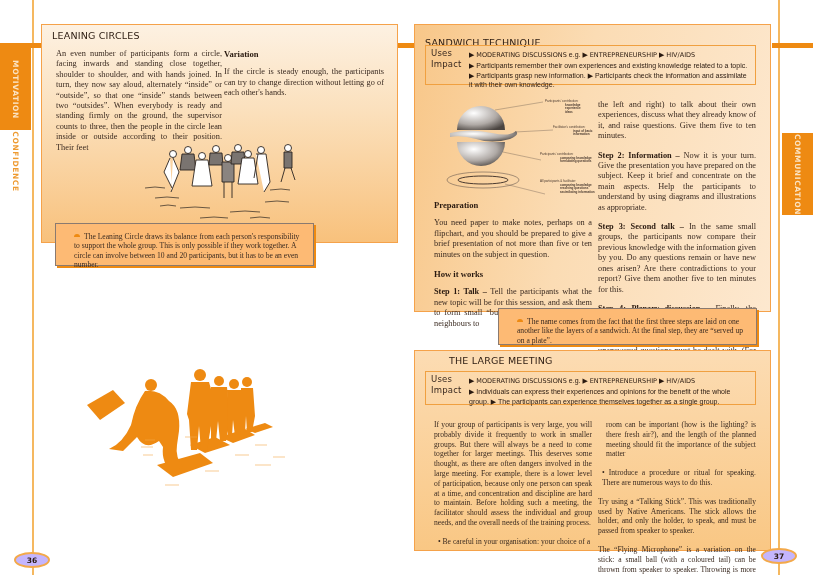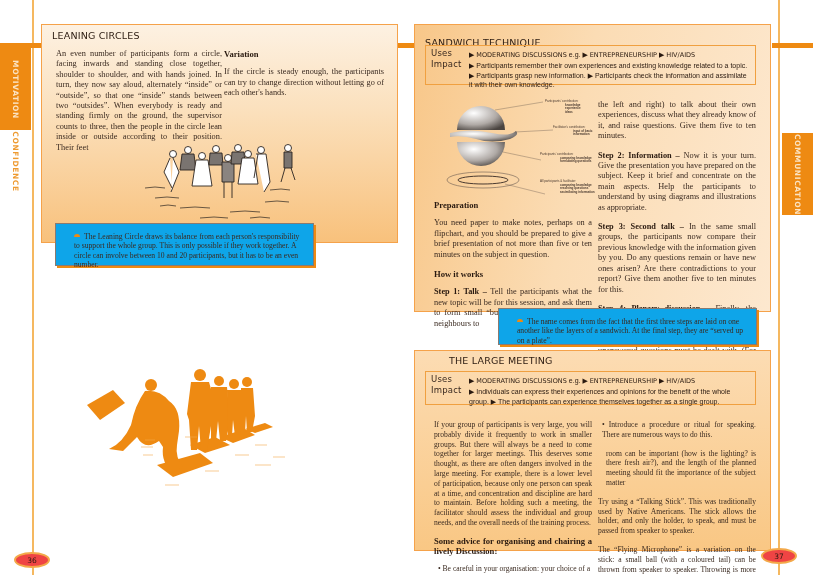--- a/index.html
+++ b/index.html
@@ -16,31 +16,31 @@
   .tab-inactive span { color: #ee9a30; }
 
   .box { position: absolute; border: 1px solid #f5a24a; }
   .box-title { position: absolute; font-family: "DejaVu Sans", sans-serif; font-weight: normal; font-size: 9.5px; color: #2a1a10; letter-spacing: 0.2px; }
 
   .col { position: absolute; font-size: 8.3px; line-height: 10.4px; text-align: justify; color: #3a2a20; }
   .col p { margin-bottom: 9px; }
   .col h4 { font-size: 8.6px; font-weight: bold; margin-bottom: 8px; color: #2a1a10; }
   .col b { color: #2a1a10; }
 
-  .note { position: absolute; background: #0ea5e9; border: 1px solid #8a7a70; box-shadow: 2px 2px 0 #ee8a12; font-size: 7.6px; line-height: 9.4px; color: #3a2a20; padding: 8px 10px 8px 18px; }
+  .note { position: absolute; background: #fdba74; border: 1px solid #8a7a70; box-shadow: 2px 2px 0 #ee8a12; font-size: 7.6px; line-height: 9.4px; color: #3a2a20; padding: 8px 10px 8px 18px; }
   .note .bullet { display: inline-block; width: 6px; height: 3px; background: #ee8a12; border-radius: 3px 3px 0 0; margin-right: 4px; vertical-align: 2px; }
 
   .uses { position: absolute; border: 1px solid #f0a040; font-family: "Liberation Sans", sans-serif; font-size: 7px; line-height: 9.4px; color: #2a1a10; }
   .uses .row { display: flex; }
   .uses .lbl { font-family: "DejaVu Sans", sans-serif; font-size: 8.5px; width: 38px; flex: none; color: #3a2a20; letter-spacing: 0.2px; }
   .uses .txt { flex: 1; padding-top: 1px; }
   .uses .tri { color: #2a1a10; }
   .uses .caps { font-family: "DejaVu Sans", sans-serif; font-size: 6.5px; }
 
-  .pagenum { position: absolute; width: 36px; height: 16px; border: 2px solid #f3a94a; border-radius: 50%; background: #ef4444; display: flex; align-items: center; justify-content: center; font-family: "DejaVu Sans", sans-serif; font-size: 7.5px; font-weight: normal; color: #2a1a10; }
+  .pagenum { position: absolute; width: 36px; height: 16px; border: 2px solid #f3a94a; border-radius: 50%; background: #c4b5fd; display: flex; align-items: center; justify-content: center; font-family: "DejaVu Sans", sans-serif; font-size: 7.5px; font-weight: bold; color: #2a1a10; }
 
   .diag-label { position: absolute; font-family: "Liberation Sans", sans-serif; font-size: 3px; line-height: 3.6px; color: #4a3a30; }
   .diag-label b { display: block; padding-left: 20px; }
 </style>
 </head>
 <body>
 
 <div class="vline" style="left:32px;"></div>
 <div class="hbar" style="left:0; top:43px; width:42px;"></div>
 <div class="hbar" style="left:398px; top:43px; width:12px;"></div>
@@ -231,23 +231,22 @@
     <span class="lbl">Impact</span>
     <span class="txt">
       <span class="tri">▶ </span><span>Individuals can express their experiences and opinions for the benefit of the whole group.</span>
       <span class="tri">▶ </span><span>The participants can experience themselves together as a single group.</span>
     </span>
   </div>
 </div>
 
 <div class="col" style="left:434px; top:420px; width:158px; font-size:7.6px; line-height:9.8px;">
   <p>If your group of participants is very large, you will probably divide it frequently to work in smaller groups. But there will always be a need to come together for larger meetings. This deserves some thought, as there are often dangers involved in the large meeting. For example, there is a lower level of participation, because only one person can speak at a time, and concentration and discipline are hard to maintain. Before holding such a meeting, the facilitator should assess the individual and group needs, and the overall needs of the training process.</p>
-  <h4>Some advice for organising and chairing a lively Discussion:</h4>
   <p style="padding-left:4px;">• Be careful in your organisation: your choice of a</p>
 </div>
 <div class="col" style="left:598px; top:420px; width:158px; font-size:7.6px; line-height:9.8px;">
+  <p style="padding-left:8px;">room can be important (how is the lighting? is there fresh air?), and the length of the planned meeting should fit the importance of the subject matter</p>
   <p style="padding-left:4px;">• Introduce a procedure or ritual for speaking. There are numerous ways to do this.</p>
-  <p style="padding-left:8px;">room can be important (how is the lighting? is there fresh air?), and the length of the planned meeting should fit the importance of the subject matter</p>
   <p>Try using a “Talking Stick”. This was traditionally used by Native Americans. The stick allows the holder, and only the holder, to speak, and must be passed from speaker to speaker.</p>
   <p>The “Flying Microphone” is a variation on the stick: a small ball (with a coloured tail) can be thrown from speaker to speaker. Throwing is more fun - and such</p>
 </div>
 
 <div class="pagenum" style="left:761px; top:548px;">37</div>
 
 </body></html>

